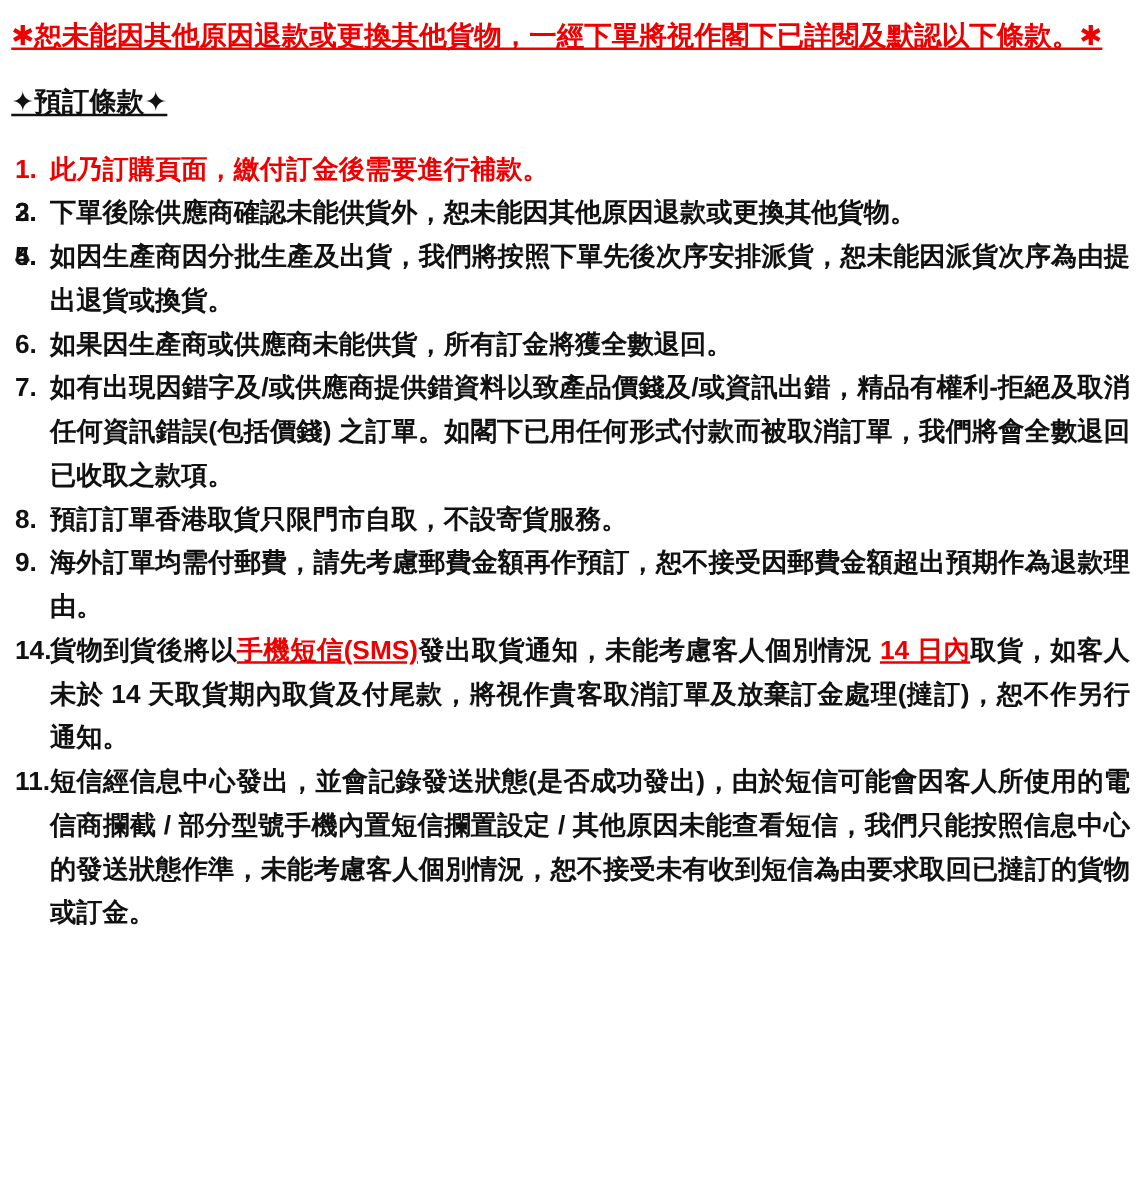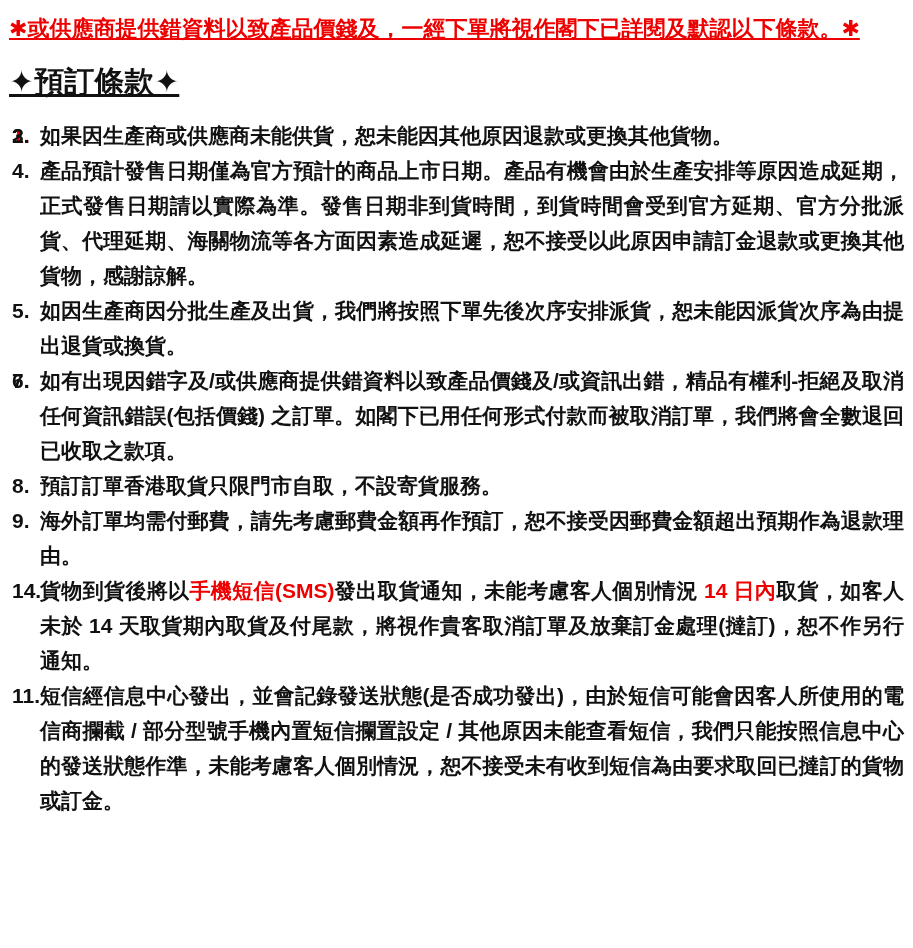--- a/index.html
+++ b/index.html
@@ -15,56 +15,56 @@
     -webkit-font-smoothing:antialiased;
   }
   .page{padding:12px 9px 0 9px;box-sizing:border-box;}
   .notice-header{
     color:var(--red);
     text-decoration:underline;
     font-size:22px;line-height:30px;
     margin:2px 0 24px 0;
   }
   .section-title{
-    font-size:30px;line-height:28px;
+    font-size:22px;line-height:28px;
     text-decoration:underline;
     margin:0 0 22px 0;
   }
   ol.terms{
     list-style:none;margin:0;padding:0;
   }
   ol.terms li{
     position:relative;
     font-size:21px;
     line-height:35px;
     text-align:justify;
     padding-left:31px;
     color:var(--ink);
   }
   ol.terms li .num{
     position:absolute;left:3px;top:0;
     text-align:left;
   }
   ol.terms li.red, ol.terms li.red .num{color:var(--red);}
-  .ru{color:var(--red);}
+  .ru{color:var(--red);text-decoration:underline;}
 </style>
 </head>
 <body>
 
 <div class="page">
-  <div class="notice-header">✱或供應商提供錯資料以致產品價錢及，一經下單將視作閣下已詳閱及默認以下條款。✱</div>
+  <div class="notice-header">✱恕未能因其他原因退款或更換其他貨物，一經下單將視作閣下已詳閱及默認以下條款。✱</div>
 
   <div class="section-title">✦預訂條款✦</div>
 
   <ol class="terms">
-      <li class="red"><span class="num">1.</span></li>
+      <li class="red"><span class="num">1.</span><span>此乃訂購頁面，繳付訂金後需要進行補款。</span></li>
       <li><span class="num">2.</span></li>
-      <li><span class="num">3.</span><span>如果因生產商或供應商未能供貨，恕未能因其他原因退款或更換其他貨物。</span></li>
-      <li><span class="num">4.</span><span>產品預計發售日期僅為官方預計的商品上市日期。產品有機會由於生產安排等原因造成延期，正式發售日期請以實際為準。發售日期非到貨時間，到貨時間會受到官方延期、官方分批派貨、代理延期、海關物流等各方面因素造成延遲，恕不接受以此原因申請訂金退款或更換其他貨物，感謝諒解。</span></li>
+      <li><span class="num">3.</span><span>下單後除供應商確認未能供貨外，恕未能因其他原因退款或更換其他貨物。</span></li>
+      <li><span class="num">4.</span></li>
       <li><span class="num">5.</span><span>如因生產商因分批生產及出貨，我們將按照下單先後次序安排派貨，恕未能因派貨次序為由提出退貨或換貨。</span></li>
-      <li><span class="num">6.</span></li>
+      <li><span class="num">6.</span><span>如果因生產商或供應商未能供貨，所有訂金將獲全數退回。</span></li>
       <li><span class="num">7.</span><span>如有出現因錯字及/或供應商提供錯資料以致產品價錢及/或資訊出錯，精品有權利-拒絕及取消任何資訊錯誤(包括價錢) 之訂單。如閣下已用任何形式付款而被取消訂單，我們將會全數退回已收取之款項。</span></li>
       <li><span class="num">8.</span><span>預訂訂單香港取貨只限門市自取，不設寄貨服務。</span></li>
       <li><span class="num">9.</span><span>海外訂單均需付郵費，請先考慮郵費金額再作預訂，恕不接受因郵費金額超出預期作為退款理由。</span></li>
       <li><span class="num">14.</span><span>貨物到貨後將以</span><span class="ru">手機短信(SMS)</span><span>發出取貨通知，未能考慮客人個別情況 </span><span class="ru">14 日內</span><span>取貨，如客人未於 14 天取貨期內取貨及付尾款，將視作貴客取消訂單及放棄訂金處理(撻訂)，恕不作另行通知。</span></li>
       <li><span class="num">11.</span><span>短信經信息中心發出，並會記錄發送狀態(是否成功發出)，由於短信可能會因客人所使用的電信商攔截 / 部分型號手機內置短信攔置設定 / 其他原因未能查看短信，我們只能按照信息中心的發送狀態作準，未能考慮客人個別情況，恕不接受未有收到短信為由要求取回已撻訂的貨物或訂金。</span></li>
     </ol>
 </div>
 
 </body></html>

